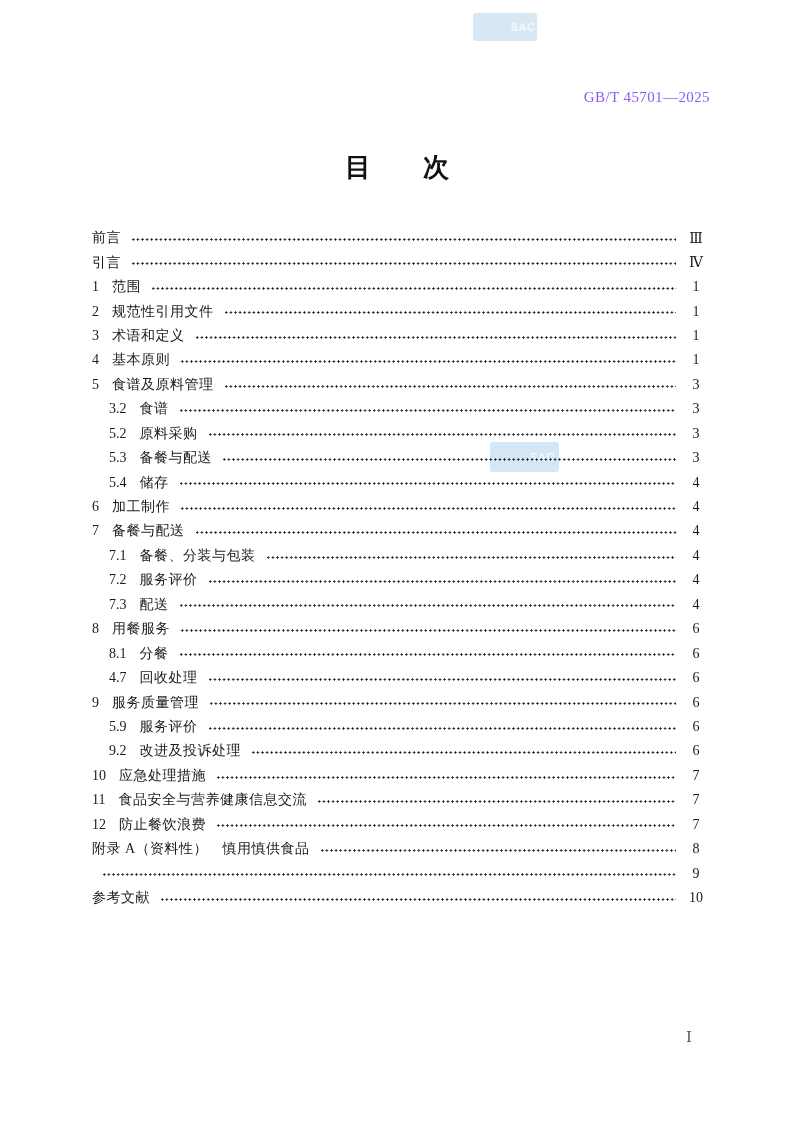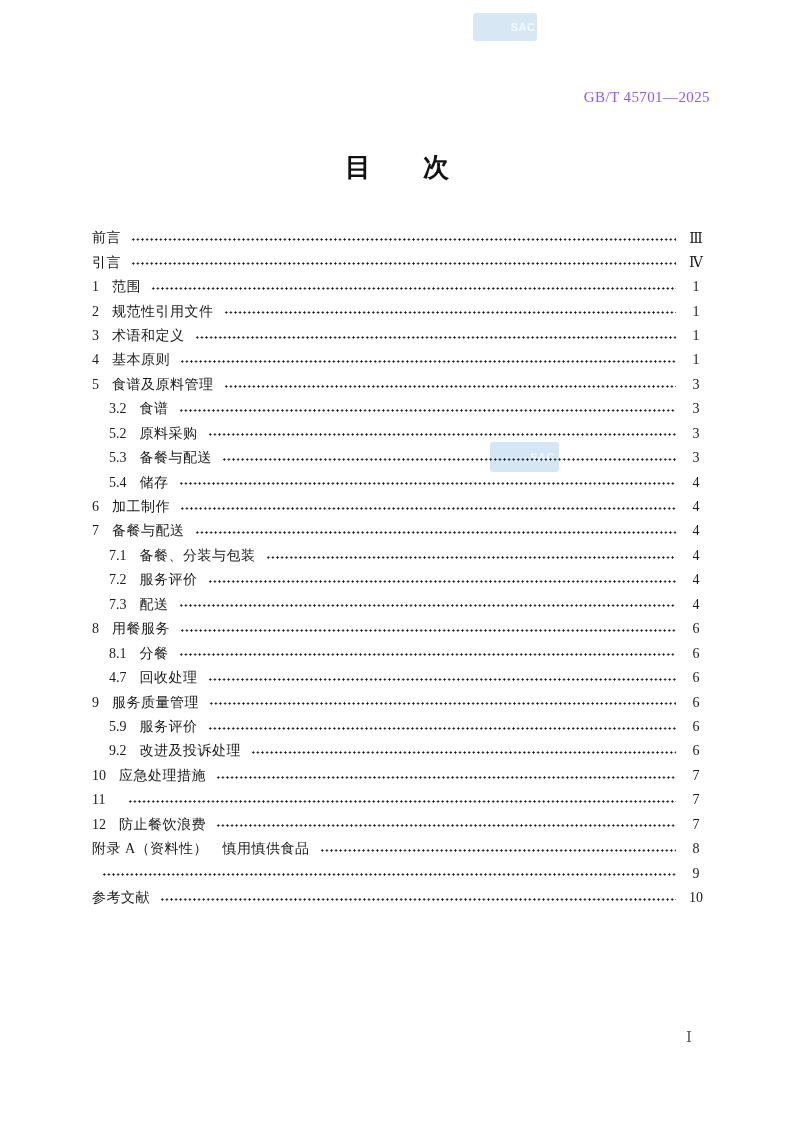--- a/index.html
+++ b/index.html
@@ -245,20 +245,21 @@
     <span class="pagenum">6</span>
   </div>
       <div class="row">
     <span class="num">10</span>
     <span class="label">应急处理措施</span>
     <span class="dots"></span>
     <span class="pagenum">7</span>
   </div>
       <div class="row">
     <span class="num">11</span>
+    <span class="label">食品安全与营养健康信息交流</span>
     <span class="dots"></span>
     <span class="pagenum">7</span>
   </div>
       <div class="row">
     <span class="num">12</span>
     <span class="label">防止餐饮浪费</span>
     <span class="dots"></span>
     <span class="pagenum">7</span>
   </div>
       <div class="row">

